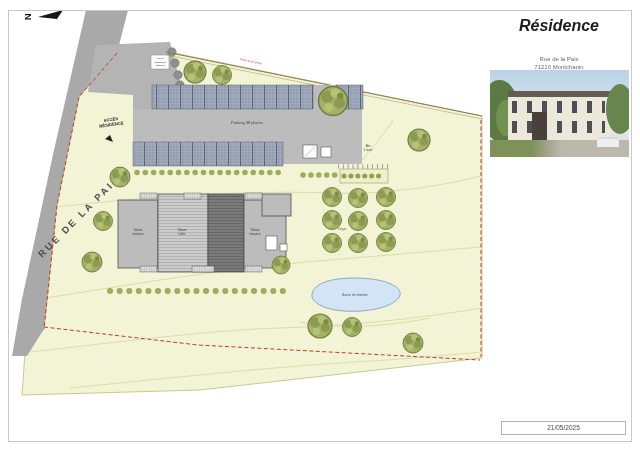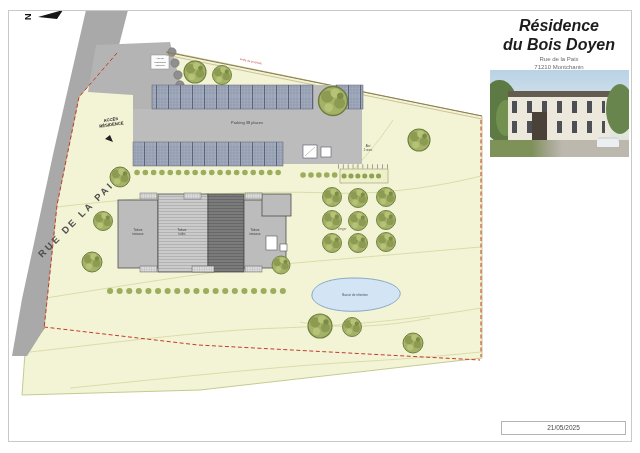--- a/index.html
+++ b/index.html
@@ -200,21 +200,20 @@
     <g>
       <text x="25" y="20" font-size="9" font-weight="bold" fill="#111" transform="rotate(-90 28 17)">N</text>
       <polygon points="38,17 63,10 57,19" fill="#151515"></polygon>
     </g>
   </svg>
 
   <div class="frame"></div>
 
   <div class="panel-title">
     <div>Résidence</div>
-    <div>du Bois Doyen</div>
   </div>
   <div class="panel-address">
     <div>Rue de la Paix</div>
     <div>71210 Montchanin</div>
   </div>
 
   <div class="photo">
     <div class="ph-tree-left"></div>
     <div class="ph-tree-left2"></div>
     <div class="ph-bldg"></div>

